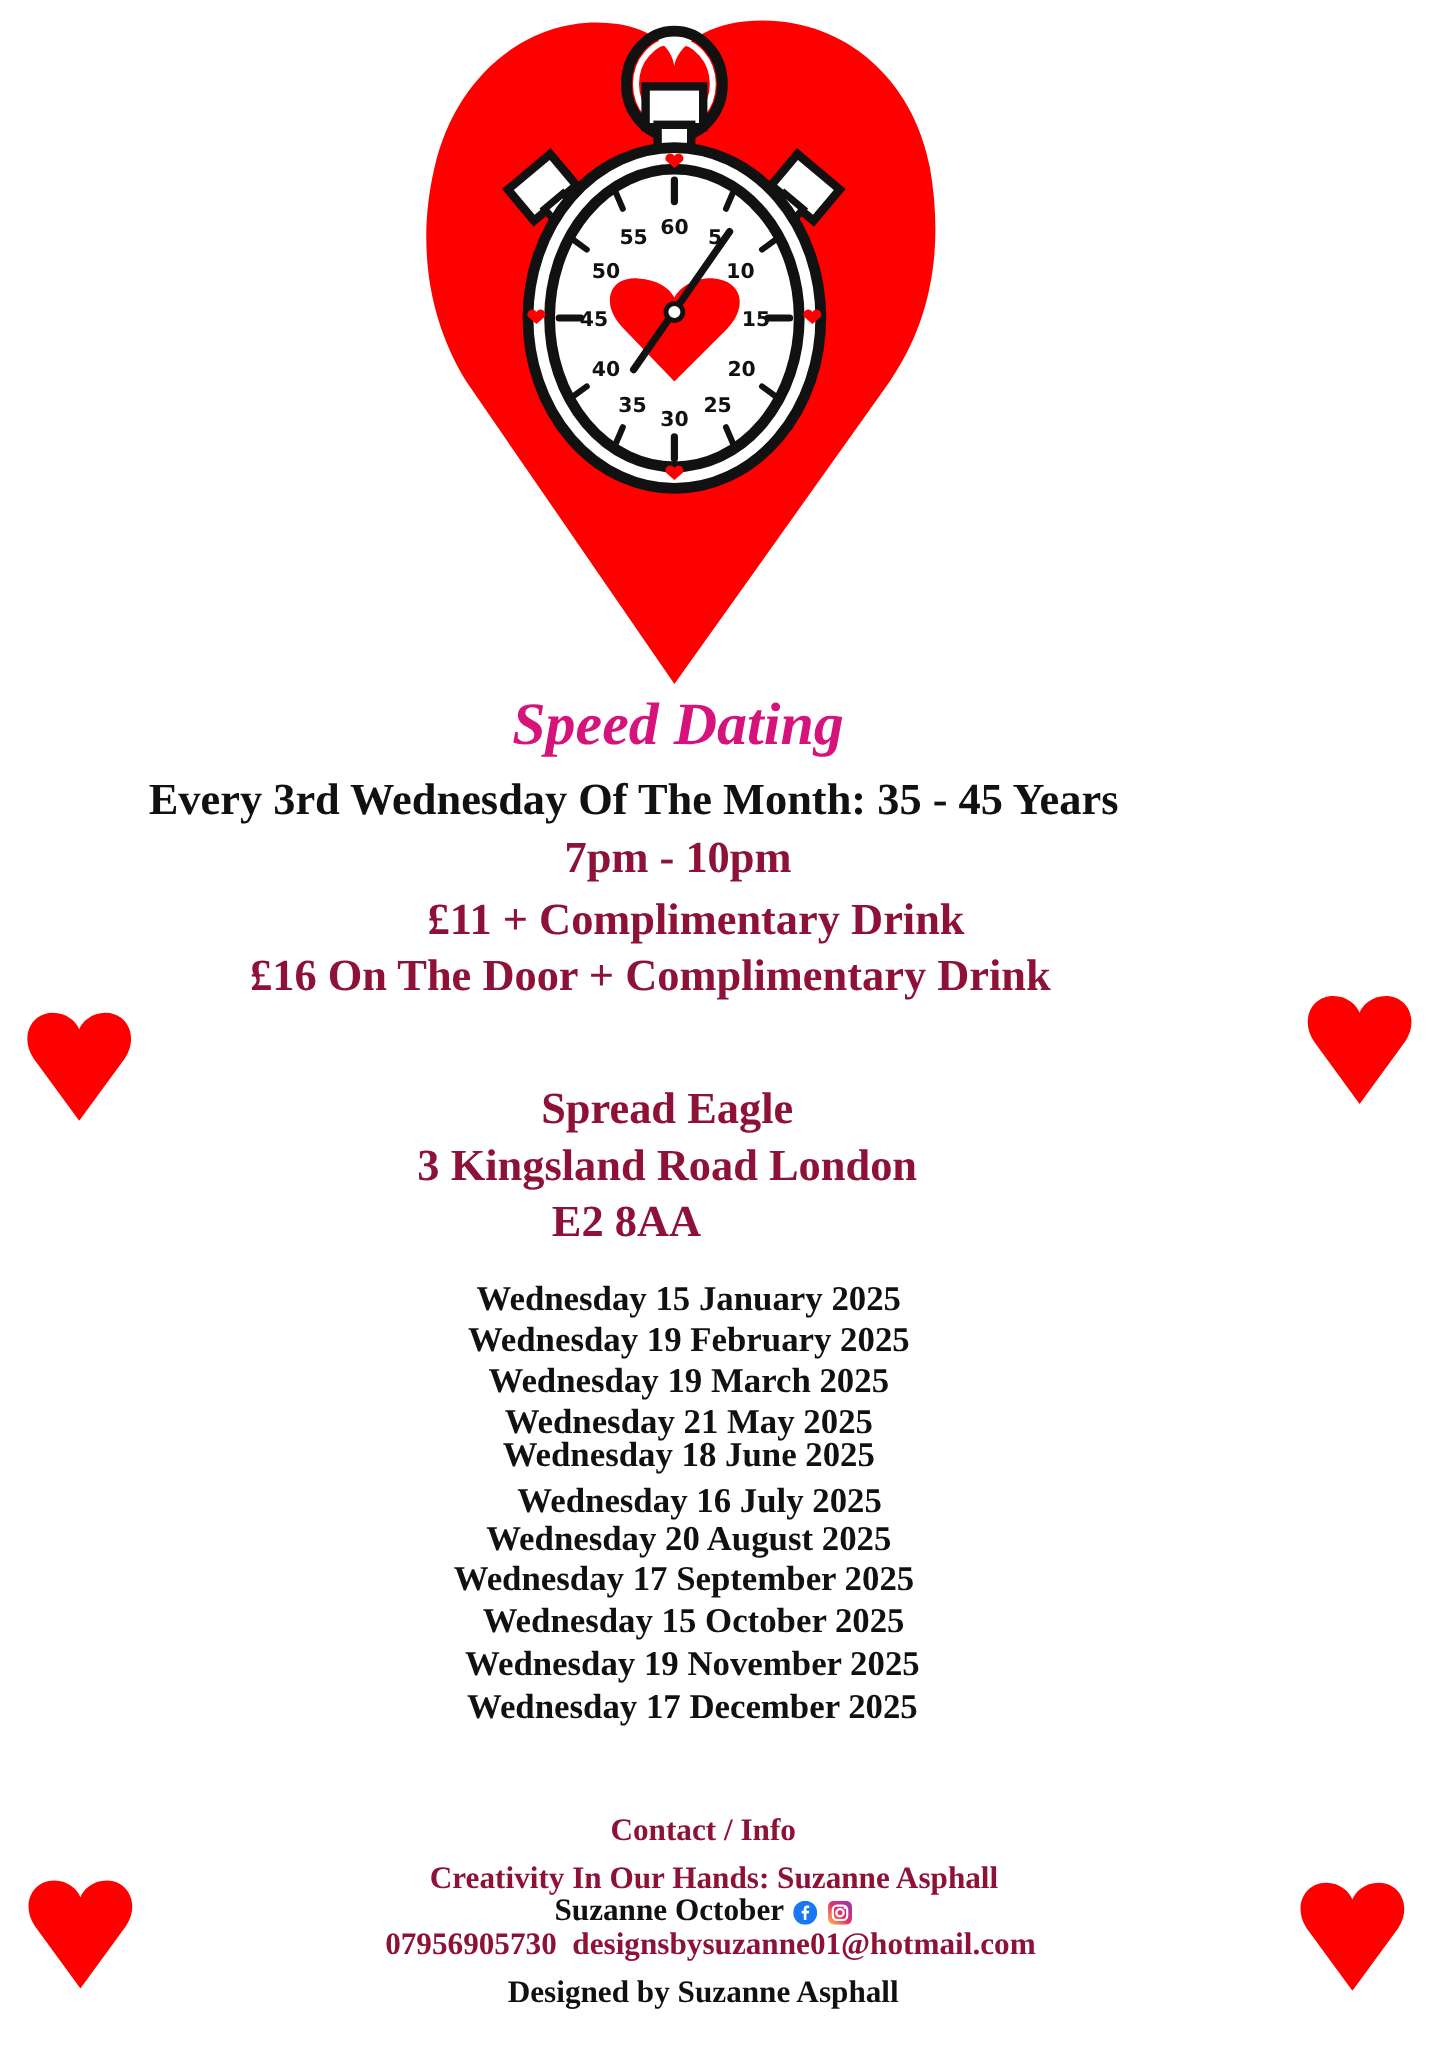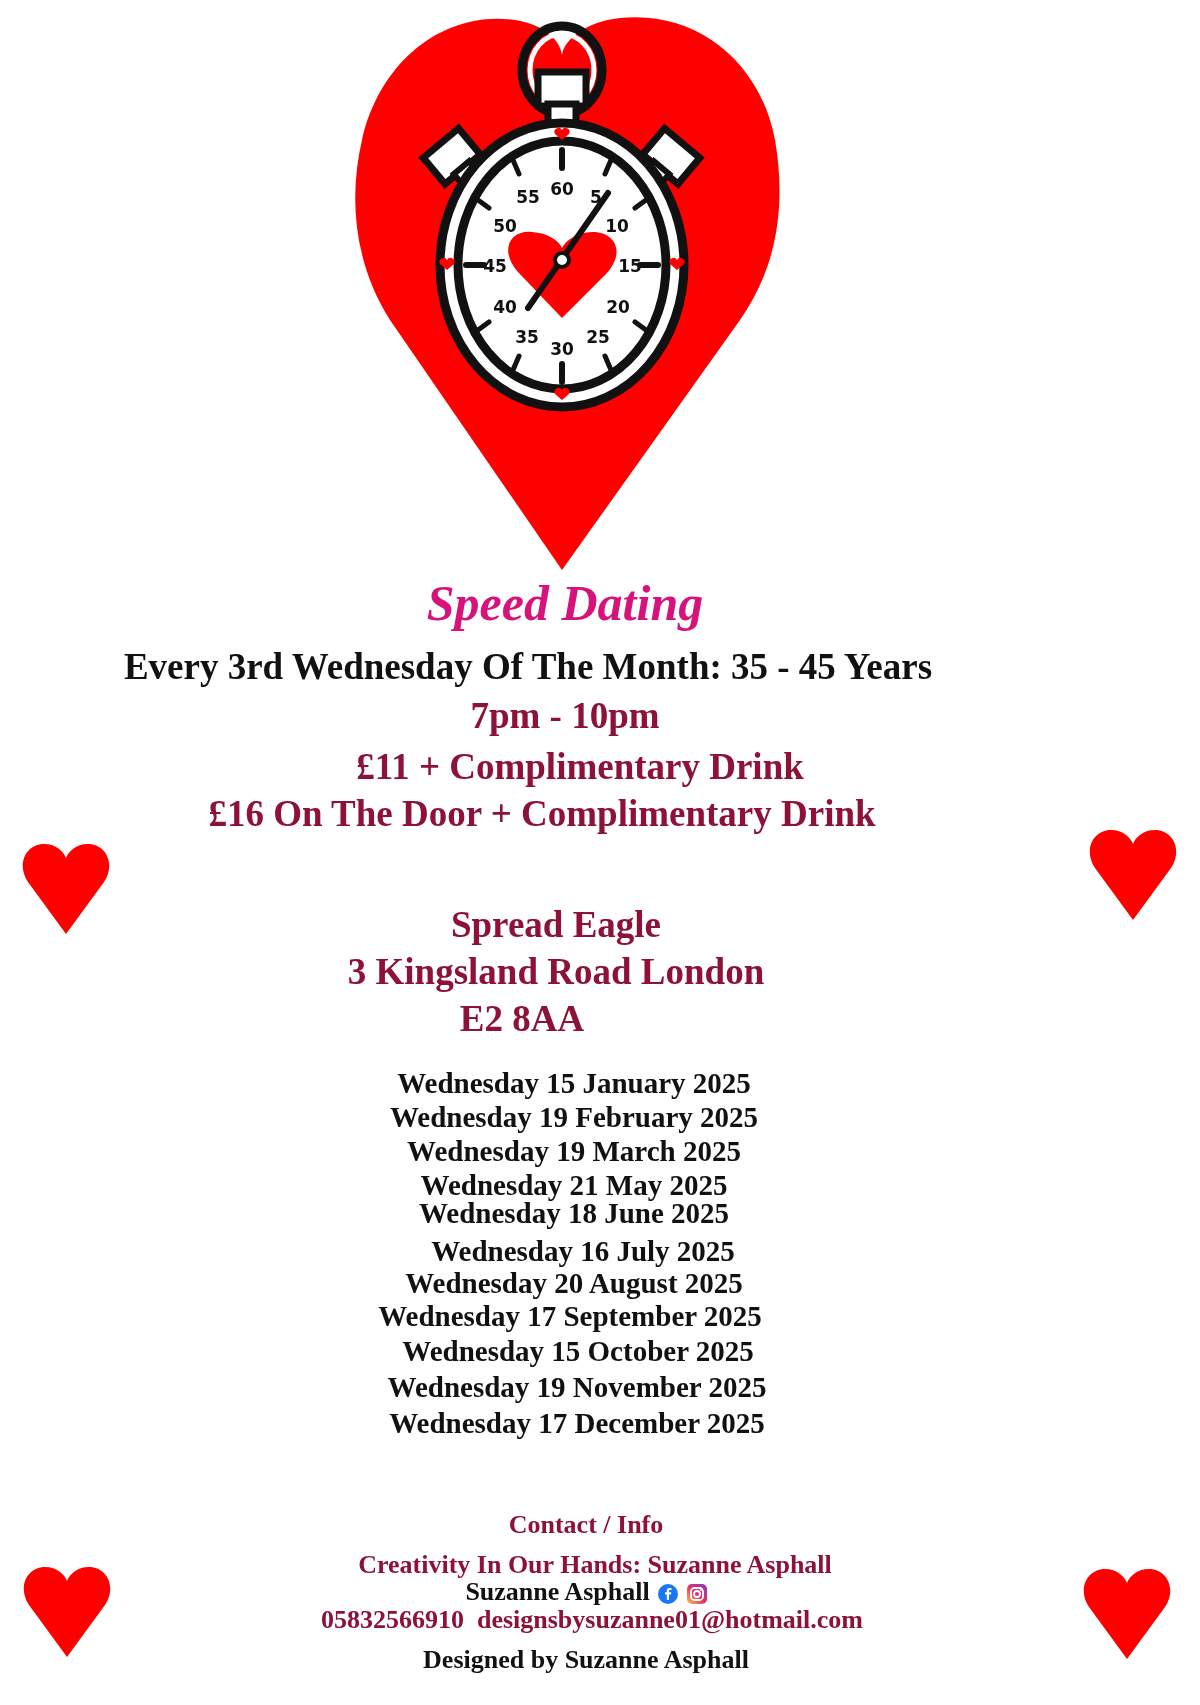--- a/index.html
+++ b/index.html
@@ -113,35 +113,35 @@
 <div class="line black date" style="top:1237px;left:-17px;">Wednesday 16 July 2025</div>
 <div class="line black date" style="top:1269px;left:-26px;">Wednesday 20 August 2025</div>
 <div class="line black date" style="top:1302px;left:-30px;">Wednesday 17 September 2025</div>
 <div class="line black date" style="top:1337px;left:-22px;">Wednesday 15 October 2025</div>
 <div class="line black date" style="top:1373px;left:-23px;">Wednesday 19 November 2025</div>
 <div class="line black date" style="top:1409px;left:-23px;">Wednesday 17 December 2025</div>
 
 <div class="line maroon contact" style="top:1512px;left:-14px;">Contact / Info</div>
 <div class="line maroon contact" style="top:1552px;left:-5px;">Creativity In Our Hands: Suzanne Asphall</div>
 <div class="line black contact" style="top:1579px;left:-14px;">
-  <span>Suzanne Asphall</span>
+  <span>Suzanne October</span>
   <svg class="social" viewBox="0 0 20 20">
       <circle cx="10" cy="10" r="10" fill="#1877F2"></circle>
       <path d="M11 16 V10.5 H13 L13.3 8.3 H11 V7 C11 6.4 11.2 6 12 6 H13.4 V4.1 C13 4 12.3 4 11.6 4 C9.9 4 8.8 5 8.8 6.8 V8.3 H7 V10.5 H8.8 V16 Z" fill="#fff"></path>
     </svg>
   <svg class="social" viewBox="0 0 20 20">
       <defs>
         <linearGradient id="ig" x1="0" y1="1" x2="1" y2="0">
           <stop offset="0" stop-color="#FEC052"></stop>
           <stop offset="0.5" stop-color="#E1306C"></stop>
           <stop offset="1" stop-color="#8A3AB9"></stop>
         </linearGradient>
       </defs>
       <rect x="0" y="0" width="20" height="20" rx="5" fill="url(#ig)"></rect>
       <rect x="4" y="4" width="12" height="12" rx="3.5" fill="none" stroke="#fff" stroke-width="1.8"></rect>
       <circle cx="10" cy="10" r="3" fill="none" stroke="#fff" stroke-width="1.8"></circle>
       <circle cx="14" cy="6" r="1" fill="#fff"></circle>
     </svg>
 </div>
 <div class="line maroon contact" style="top:1607px;left:-8px;">
-  <span>05832566910</span>&nbsp;&nbsp;<span>designsbysuzanne01@hotmail.com</span>
+  <span>07956905730</span>&nbsp;&nbsp;<span>designsbysuzanne01@hotmail.com</span>
 </div>
 <div class="line black contact" style="top:1647px;left:-14px;">Designed by Suzanne Asphall</div>
 
 </body></html>

